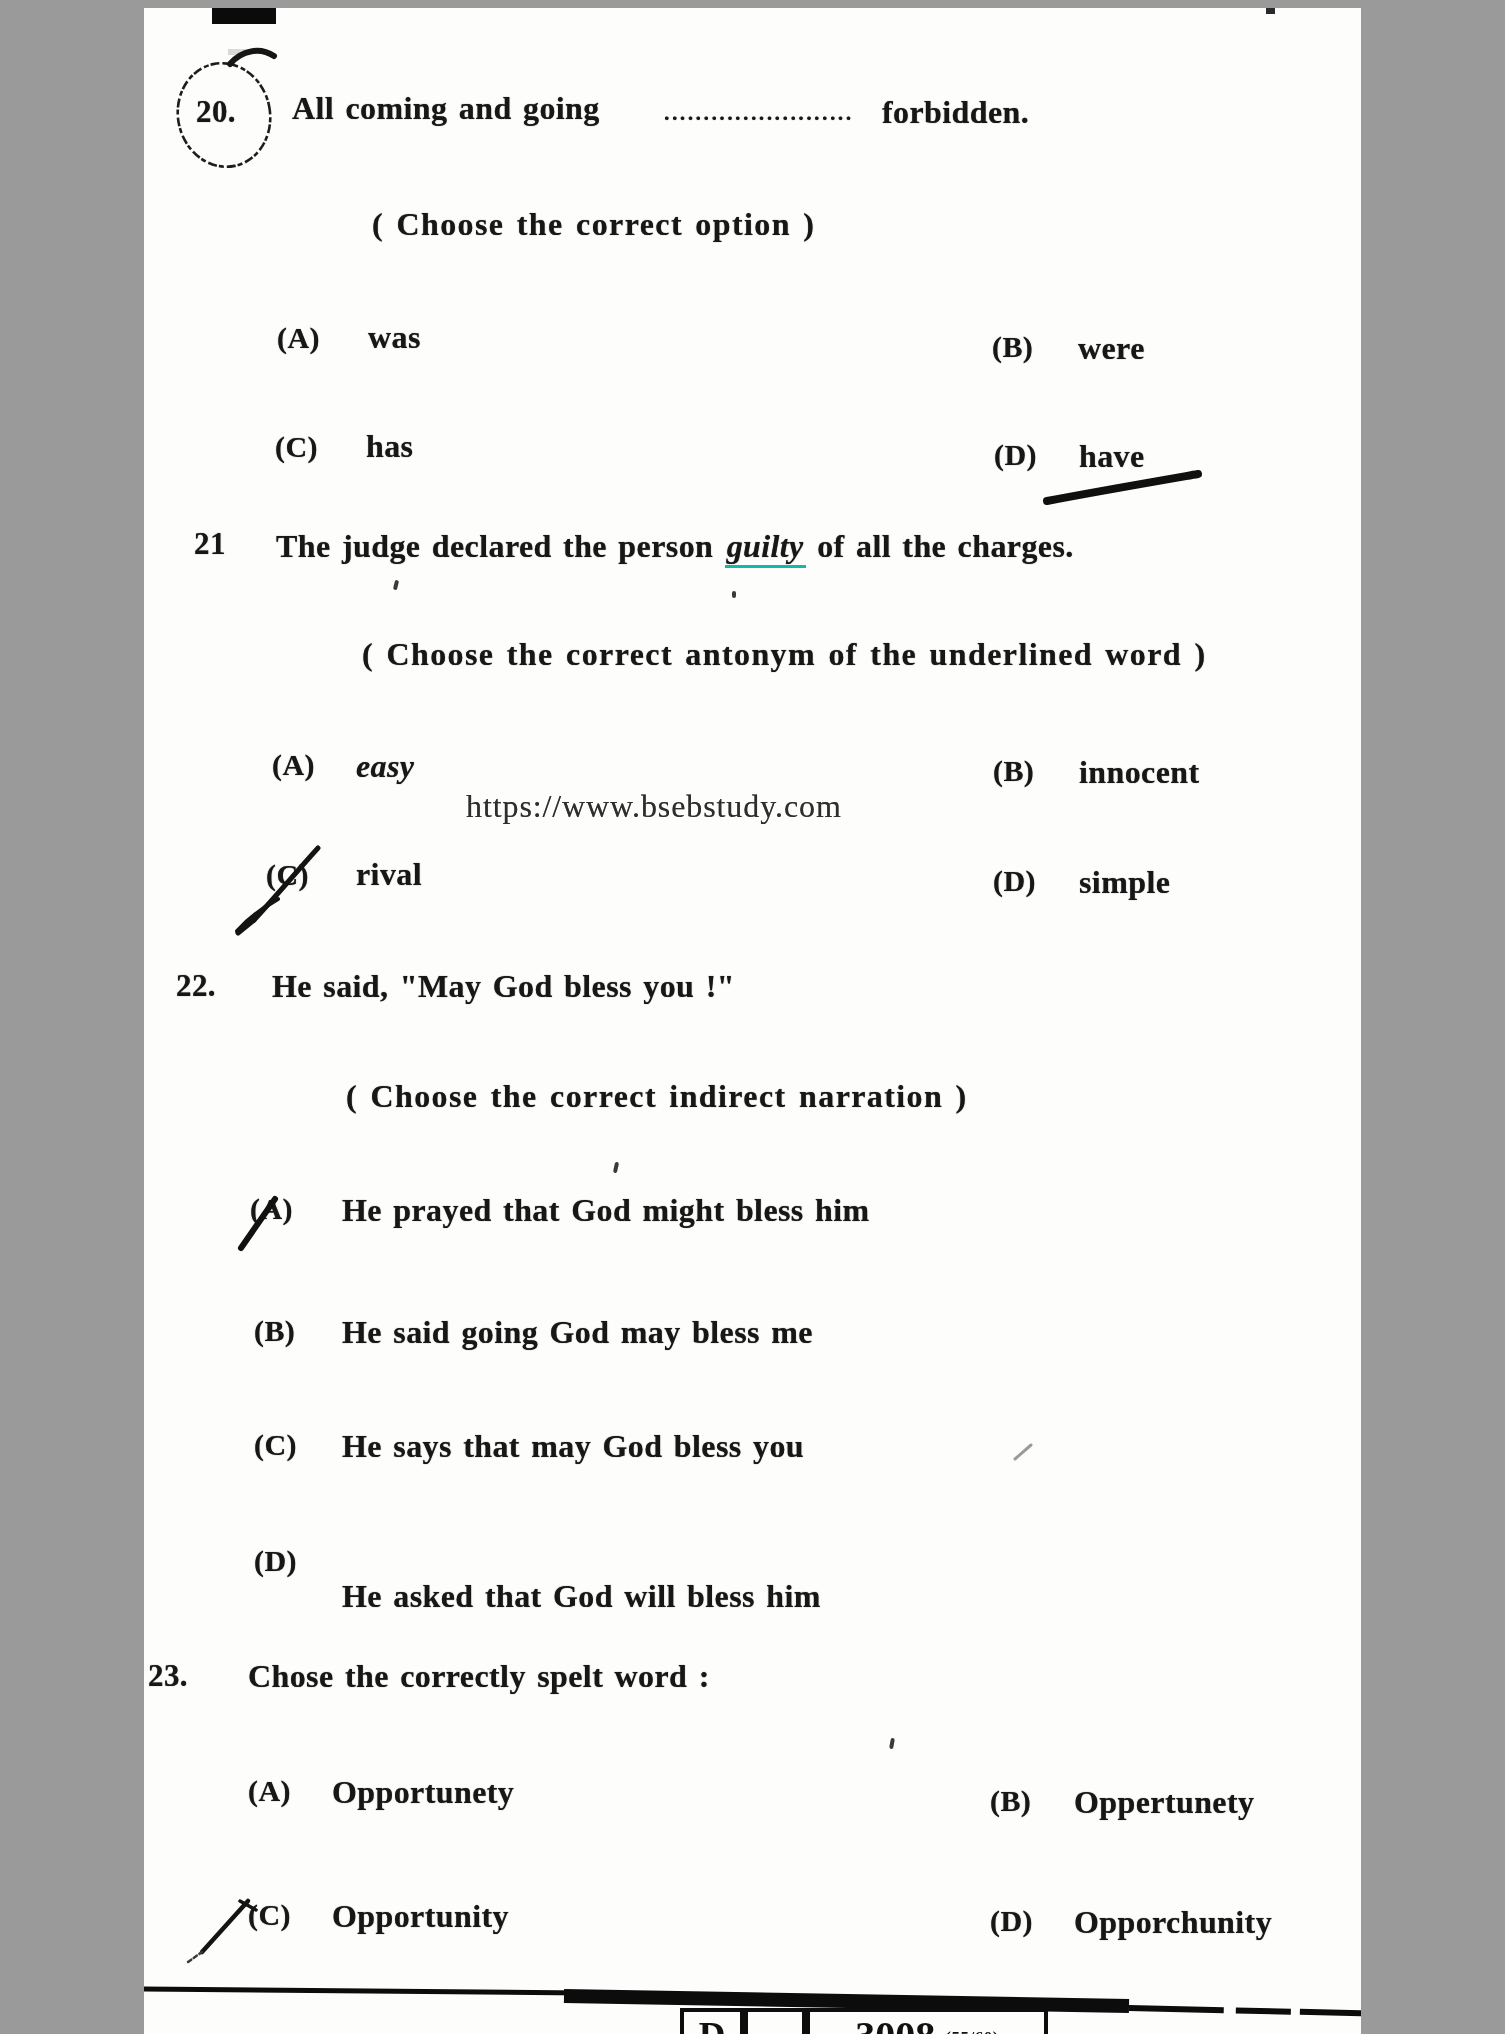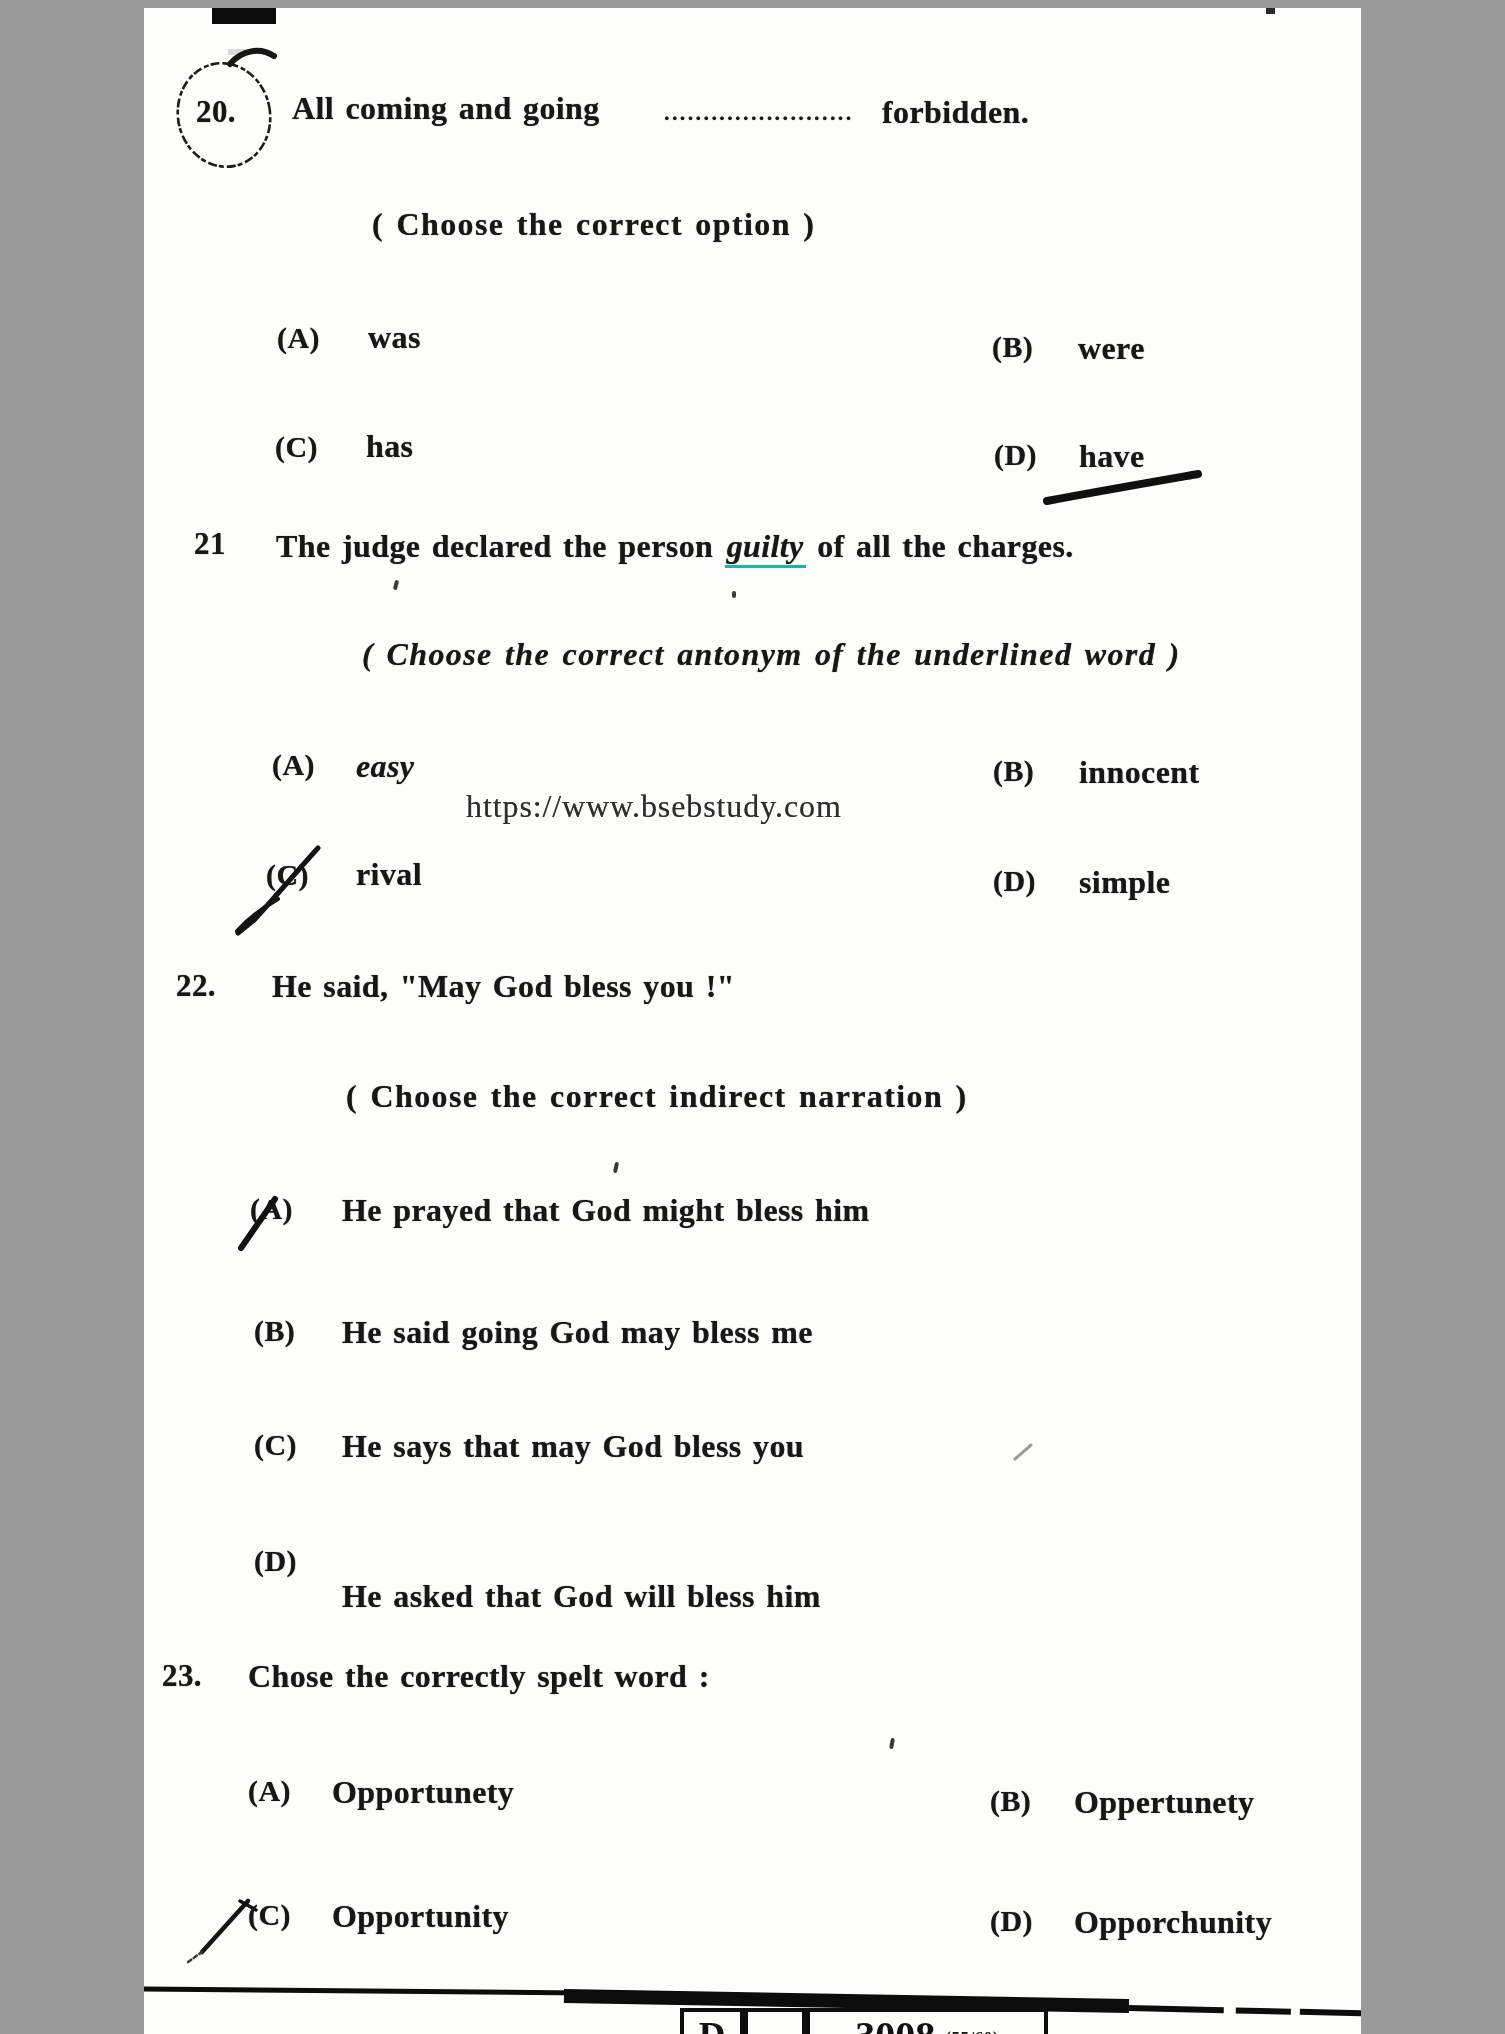--- a/index.html
+++ b/index.html
@@ -73,21 +73,21 @@
   <div class="t" style="left:222px;top:420px;">has</div>
   <div class="t lbl" style="left:850px;top:430px;">(D)</div>
   <div class="t" style="left:935px;top:430px;">have</div>
 
   <div class="t num" style="left:50px;top:518px;">21</div>
   <div class="t" style="left:132px;top:520px;">
     <span>The judge declared the person</span>
     <span class="kw">guilty</span>
     <span>of all the charges.</span>
   </div>
-  <div class="t instr" style="left:218px;top:628px;font-style:italic;">( Choose the correct antonym of the underlined word )</div>
+  <div class="t instr" style="left:218px;top:628px;">( Choose the correct antonym of the underlined word )</div>
 
   <div class="t lbl" style="left:128px;top:740px;">(A)</div>
   <div class="t" style="left:212px;top:740px;font-style:italic;">easy</div>
   <div class="t url" style="left:322px;top:780px;">https://www.bsebstudy.com</div>
   <div class="t lbl" style="left:849px;top:746px;">(B)</div>
   <div class="t" style="left:935px;top:746px;">innocent</div>
   <div class="t lbl" style="left:122px;top:850px;">(C)</div>
   <div class="t" style="left:212px;top:848px;">rival</div>
   <div class="t lbl" style="left:849px;top:856px;">(D)</div>
   <div class="t" style="left:935px;top:856px;">simple</div>
@@ -104,21 +104,21 @@
 
   <div class="t lbl" style="left:106px;top:1184px;">(A)</div>
   <div class="t" style="left:198px;top:1184px;">He prayed that God might bless him</div>
   <div class="t lbl" style="left:110px;top:1306px;">(B)</div>
   <div class="t" style="left:198px;top:1306px;">He said going God may bless me</div>
   <div class="t lbl" style="left:110px;top:1420px;">(C)</div>
   <div class="t" style="left:198px;top:1420px;">He says that may God bless you</div>
   <div class="t lbl" style="left:110px;top:1536px;">(D)</div>
   <div class="t" style="left:198px;top:1570px;">He asked that God will bless him</div>
 
-  <div class="t num" style="left:18px;top:1650px;">23.</div>
+  <div class="t num" style="left:4px;top:1650px;">23.</div>
   <div class="t" style="left:104px;top:1650px;">Chose the correctly spelt word :</div>
 
   <div class="t lbl" style="left:104px;top:1766px;">(A)</div>
   <div class="t" style="left:188px;top:1766px;">Opportunety</div>
   <div class="t lbl" style="left:846px;top:1776px;">(B)</div>
   <div class="t" style="left:930px;top:1776px;">Oppertunety</div>
   <div class="t lbl" style="left:104px;top:1890px;">(C)</div>
   <div class="t" style="left:188px;top:1890px;">Opportunity</div>
   <div class="t lbl" style="left:846px;top:1896px;">(D)</div>
   <div class="t" style="left:930px;top:1896px;">Opporchunity</div>

